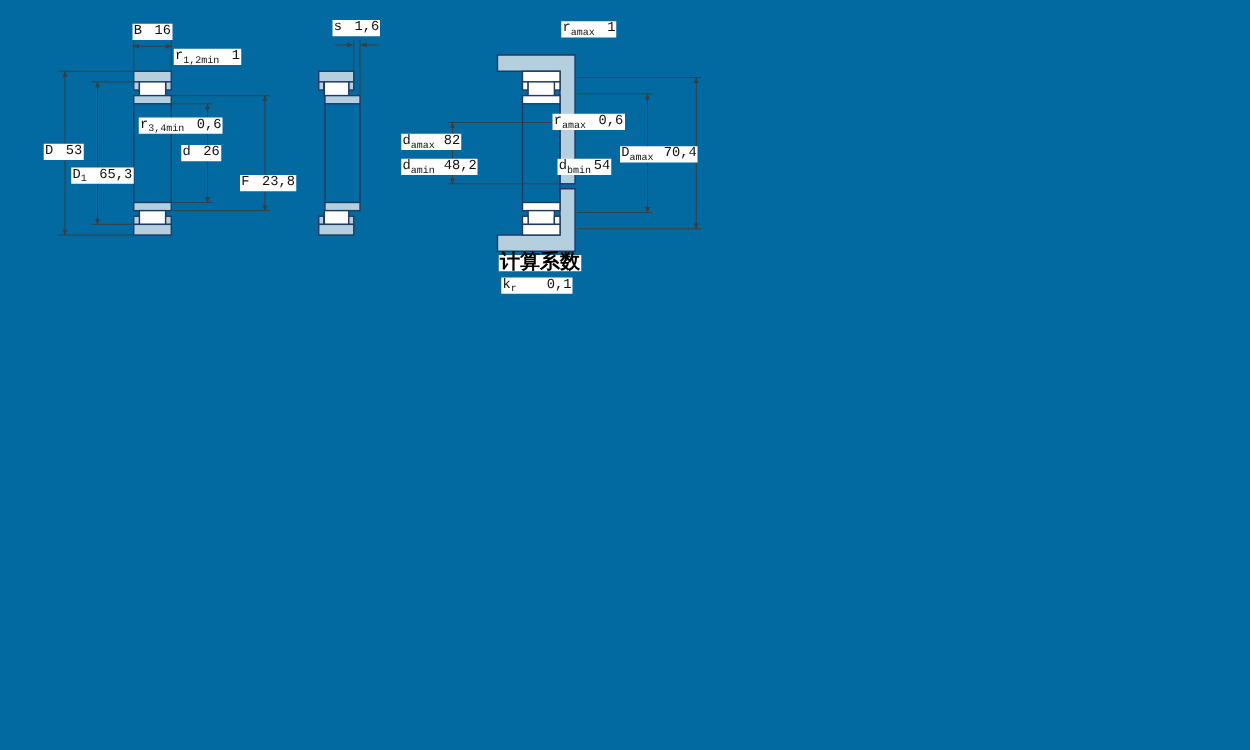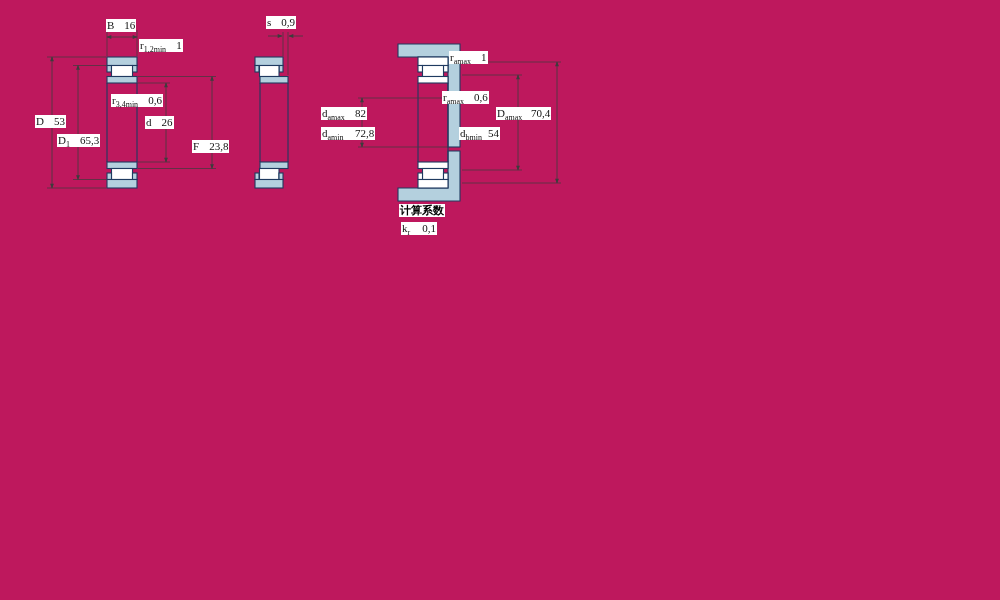--- a/index.html
+++ b/index.html
@@ -5,42 +5,42 @@
   :root{
     --fill-steel:#b4d0de;
     --line-navy:#1f3a60;
     --line-dim:#3c3c3c;
     --text:#111111;
   }
   html,body{margin:0;padding:0;background:#ffffff;}
   #canvas{
     position:relative;
     width:1000px;height:600px;
-    background:#be185d;
-    font-family:Liberation Serif, serif;
+    background:#0369a1;
+    font-family:Liberation Mono, monospace;
     overflow:hidden;
   }
   svg{position:absolute;left:0;top:0;}
   .part{fill:var(--fill-steel);stroke:var(--line-navy);stroke-width:1.1;}
   .white-part{fill:#ffffff;stroke:var(--line-navy);stroke-width:1.1;}
   .edge{stroke:var(--line-navy);stroke-width:1.1;fill:none;}
   .dim{stroke:var(--line-dim);stroke-width:0.8;fill:none;}
   .ext{stroke:var(--line-dim);stroke-width:0.7;fill:none;}
   .lbl{
     position:absolute;
     font-size:11px;line-height:13px;
     color:var(--text);
     white-space:nowrap;
     background:#ffffff;
     padding:0 1px;
   }
   .lbl sub{font-size:8px;line-height:0;}
   .lbl .val{margin-left:10px;}
   .lbl .symw{display:inline-block;}
-  .heading{font-weight:bold;font-size:11px;color:#000;}
+  .heading{font-weight:bold;font-size:16px;color:#000;}
 </style>
 </head>
 <body>
 
 <div id="canvas">
 
   <svg width="1000" height="600" viewBox="0 0 1000 600">
     <defs>
       <marker id="ar" viewBox="0 0 10 10" refX="9" refY="5" markerWidth="8" markerHeight="6" orient="auto-start-reverse">
         <path d="M0,1 L10,5 L0,9 Z" fill="#3c3c3c"></path>
@@ -173,48 +173,48 @@
 
   <div class="lbl" style="left:57px;top:134px">
     <span>D</span><sub>1</sub><span class="val">65,3</span>
   </div>
 
   <div class="lbl" style="left:192px;top:140px">
     <span>F</span><sub></sub><span class="val">23,8</span>
   </div>
 
   <div class="lbl" style="left:266px;top:16px">
-    <span>s</span><sub></sub><span class="val">0,9</span>
-  </div>
-
-  <div class="lbl" style="left:449px;top:51px">
+    <span>s</span><sub></sub><span class="val">1,6</span>
+  </div>
+
+  <div class="lbl" style="left:449px;top:17px">
     <span>r</span><sub>amax</sub><span class="val">1</span>
   </div>
 
   <div class="lbl" style="left:442px;top:91px">
     <span>r</span><sub>amax</sub><span class="val">0,6</span>
   </div>
 
   <div class="lbl" style="left:321px;top:107px">
     <span class="symw" style="width:33px"><span>d</span><sub>amax</sub></span><span>82</span>
   </div>
 
   <div class="lbl" style="left:321px;top:127px">
-    <span class="symw" style="width:33px"><span>d</span><sub>amin</sub></span><span>72,8</span>
-  </div>
-
-  <div class="lbl" style="left:496px;top:107px">
+    <span class="symw" style="width:33px"><span>d</span><sub>amin</sub></span><span>48,2</span>
+  </div>
+
+  <div class="lbl" style="left:496px;top:117px">
     <span class="symw" style="width:34px"><span>D</span><sub>amax</sub></span><span>70,4</span>
   </div>
 
-  <div class="lbl" style="left:459px;top:127px">
+  <div class="lbl" style="left:446px;top:127px">
     <span class="symw" style="width:28px"><span>d</span><sub>bmin</sub></span><span>54</span>
   </div>
 
   <div class="lbl heading" style="left:399px;top:204px">
     <span>计算系数</span>
   </div>
 
   <div class="lbl" style="left:401px;top:222px">
-    <span>k</span><sub>r</sub><span class="val" style="margin-left:12px">0,1</span>
+    <span>k</span><sub>r</sub><span class="val" style="margin-left:24px">0,1</span>
   </div>
 
 </div>
 
 </body></html>

